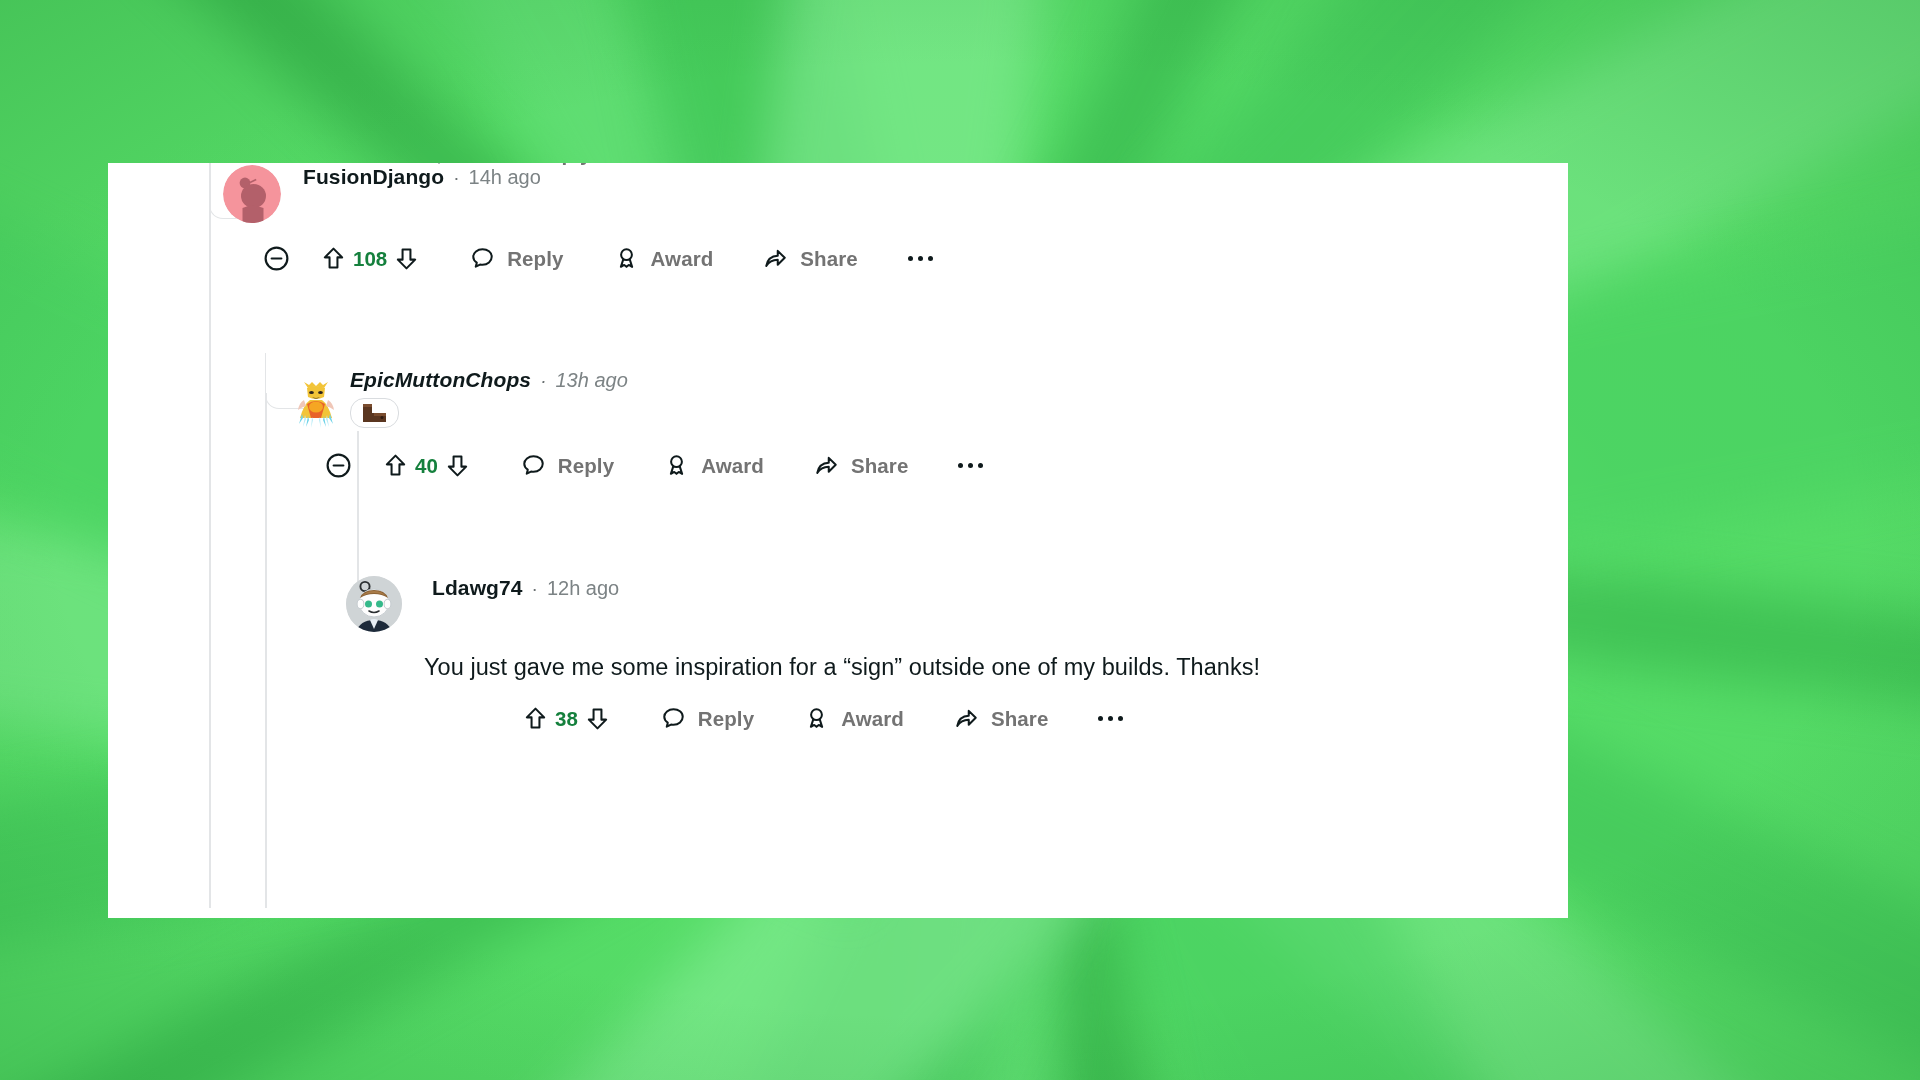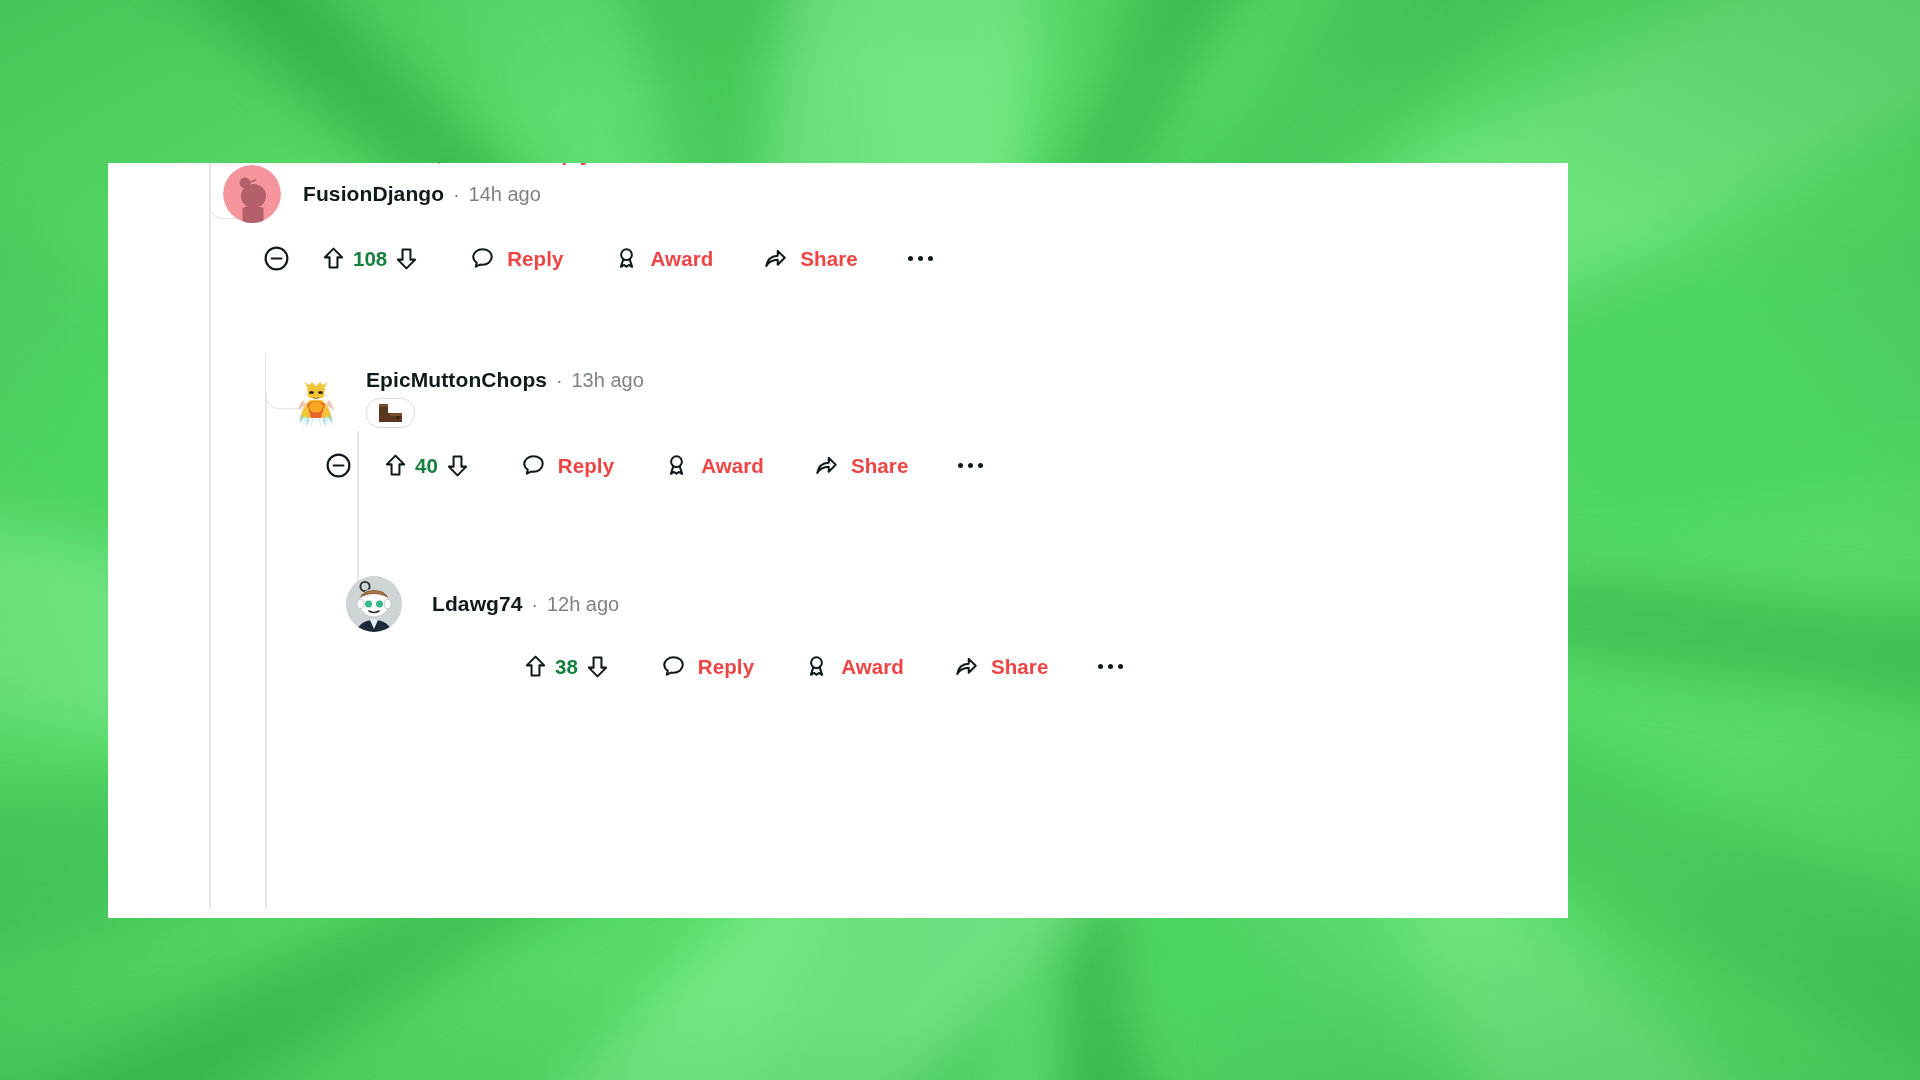--- a/index.html
+++ b/index.html
@@ -41,41 +41,41 @@
     position:absolute;top:0;left:250px;display:flex;align-items:center;gap:0;
     white-space:nowrap;
   }
 
   
   .tline{position:absolute;width:1.6px;background:#e3e5e7;}
   .telbow{position:absolute;border-left:1.6px solid #e3e5e7;border-bottom:1.6px solid #e3e5e7;border-bottom-left-radius:14px;}
 
   
   .comment{position:absolute;}
-  .chead{display:flex;align-items:center;gap:0;}
+  .chead{display:flex;align-items:flex-start;gap:0;}
   .avatar{border-radius:50%;overflow:hidden;flex:none;position:relative;background:#f0f0f0;}
   .uname{
     font-weight:700;font-size:21px;color:#0f1a1c;letter-spacing:.1px;
   }
   .dot{color:#6a7072;font-size:19px;margin:0 9px;line-height:1;}
   .age{color:#7c8385;font-size:20px;}
   .cbody{
     font-size:23.5px;line-height:34px;color:#0f1a1c;letter-spacing:.05px;
   }
 
   
   .flair{
     display:inline-flex;align-items:center;justify-content:center;
     border:1.4px solid #d9dcdf;border-radius:14px;
     padding:3px 9px;background:#fff;
   }
 
   
   .actions{display:flex;align-items:center;}
-  .act{display:flex;align-items:center;color:#ef4444;}
+  .act{display:flex;align-items:center;color:#737373;}
   .act .lbl{font-size:20.5px;font-weight:600;margin-left:11px;letter-spacing:.1px;}
   .votes{display:flex;align-items:center;}
   .votes .cnt{font-size:20.5px;font-weight:700;margin:0 6px;color:#15803d;}
   .ellipsis{display:flex;align-items:center;gap:5px;}
   .ellipsis i{width:5px;height:5px;border-radius:50%;background:#0f1a1c;display:block;}
   svg{display:block;}
 </style>
 </head>
 <body>
 
@@ -224,21 +224,21 @@
             <path d="M20 14 l-4-6 5 3 3-3 4 4 4-4 3 3 5-3 -4 6 q-8-3 -16 0z" fill="#f2c438"></path>
             <path d="M19 14 q9-4 18 0 l-1 9 q-8 4 -16 0z" fill="#f2c438"></path>
             <ellipse cx="23.5" cy="18.5" rx="2.4" ry="1.5" fill="#2a2320"></ellipse>
             <ellipse cx="32.5" cy="18.5" rx="2.4" ry="1.5" fill="#2a2320"></ellipse>
             <path d="M24 23 q4 2 8 0 q-4 3 -8 0z" fill="#2a2320"></path>
             <path d="M14 40 l-3 10 4-6z M20 42 l-2 11 3-7z M36 42 l2 11 -3-7z M42 40 l3 10 -4-6z" fill="#6fd3e8"></path>
             <path d="M17 41 l-2 12 3-8z M24 43 l-1 11 2-8z M32 43 l1 11 -2-8z M39 41 l2 12 -3-8z" fill="#b8ecf7"></path>
           </g>
         </svg>
       </div>
-      <div style="margin-left:22px;">
+      <div style="margin-left:6px;font-style:italic;">
         <div style="display:flex;align-items:center;">
           <span class="uname">EpicMuttonChops</span>
           <span class="dot">·</span>
           <span class="age">13h ago</span>
         </div>
         <div class="flair" style="margin-top:6px;">
           <svg width="29" height="22" viewBox="0 0 29 22">
             <path d="M3 2 h9 v9 h14 v9 H3 z" fill="#5a3620"></path>
             <path d="M3 2 h9 v3 H3 z" fill="#7a4c2e"></path>
             <path d="M14 11 h12 v3 H14 z" fill="#7a4c2e"></path>
@@ -309,20 +309,21 @@
           <ellipse cx="33.5" cy="28" rx="3.5" ry="3.5" fill="#35b98a"></ellipse>
           <path d="M23 35 q5 3 10 0" stroke="#2b2f31" stroke-width="1.6" fill="none" stroke-linecap="round"></path>
         </svg>
       </div>
       <div style="margin-left:30px;display:flex;align-items:center;">
         <span class="uname">Ldawg74</span>
         <span class="dot">·</span>
         <span class="age">12h ago</span>
       </div>
     </div>
+    <div class="cbody" style="margin-left:78px;margin-top:18px;width:1180px;">You just gave me some inspiration for a “sign” outside one of my builds. Thanks!</div>
 
     <div class="actions" style="margin-left:176px;margin-top:21px;">
       <div class="votes">
         <svg width="27" height="27" viewBox="0 0 24 24">
             <path d="M12 3.2 4.3 11h4.2v9h7V11h4.2z" fill="none" stroke="#0f1a1c" stroke-width="1.8" stroke-linejoin="round"></path>
           </svg>
         <span class="cnt">38</span>
         <svg width="27" height="27" viewBox="0 0 24 24">
             <path d="M12 20.8 19.7 13h-4.2V4h-7v9H4.3z" fill="none" stroke="#0f1a1c" stroke-width="1.8" stroke-linejoin="round"></path>
           </svg>

